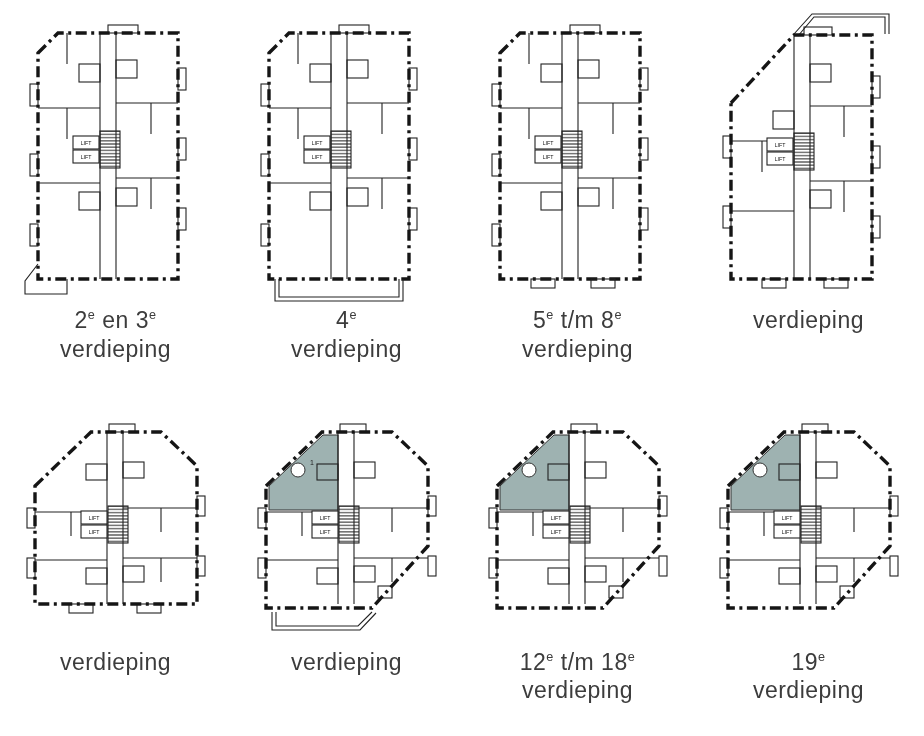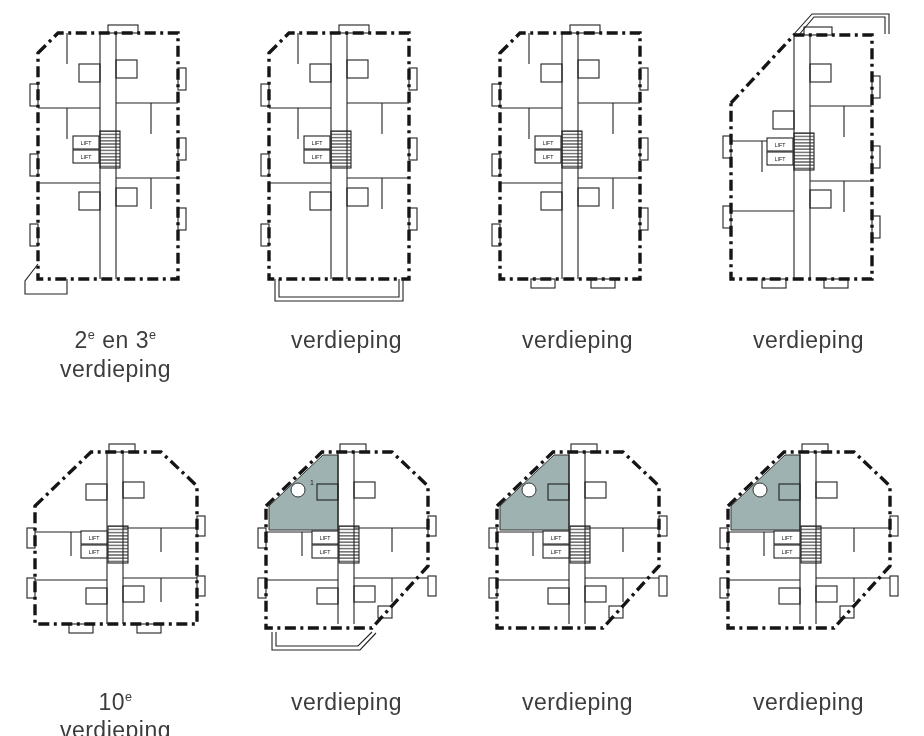--- a/index.html
+++ b/index.html
@@ -1,20 +1,20 @@
 <!DOCTYPE html>
 <html><head>
 <meta charset="utf-8">
 <style>
   html,body { margin:0; padding:0; background:#ffffff; }
   body { width:924px; height:736px; font-family:"Liberation Sans", sans-serif; }
   .grid { display:grid; grid-template-columns:repeat(4, 231px); padding-top:6px; }
   .cell { display:flex; flex-direction:column; align-items:center; }
   .cell.bottom { margin-top:44px; }
-  .floor-label { margin-top:20px; text-align:center; color:#3c3c3c; font-size:23px; line-height:1.25; letter-spacing:0.5px; }
+  .floor-label { margin-top:0; text-align:center; color:#3c3c3c; font-size:23px; line-height:1.25; letter-spacing:0.5px; }
   .floor-label sup { font-size:0.55em; vertical-align:super; line-height:0; }
   svg { display:block; }
 </style>
 </head>
 <body>
 
 <svg width="0" height="0" style="position:absolute" aria-hidden="true">
   <defs>
     <pattern id="stairs" width="6" height="3.2" patternUnits="userSpaceOnUse">
       <path d="M0,1.6 H6" stroke="#222" stroke-width="1"></path>
@@ -90,34 +90,36 @@
     </div>
   </div>
 
   <div class="cell">
     <svg width="210" height="300" viewBox="0 0 210 300">
       <use href="#rect-inner"></use>
       <use href="#rect-outline"></use>
       <path d="M33,273 V295 H161 V273 M37,273 V291 H157 V273" stroke="#222" stroke-width="1.1" fill="none"></path>
     </svg>
     <div class="floor-label">
+      <div>4<sup>e</sup></div>
       <div>verdieping</div>
     </div>
   </div>
 
   <div class="cell">
     <svg width="210" height="300" viewBox="0 0 210 300">
       <use href="#rect-inner"></use>
       <use href="#rect-outline"></use>
       <g stroke="#222" stroke-width="1.1" fill="none">
         <rect x="58" y="273" width="24" height="9"></rect>
         <rect x="118" y="273" width="24" height="9"></rect>
       </g>
     </svg>
     <div class="floor-label">
+      <div>5<sup>e</sup> t/m 8<sup>e</sup></div>
       <div>verdieping</div>
     </div>
   </div>
 
   <div class="cell">
     <svg width="210" height="300" viewBox="0 0 210 300">
       <g stroke="#222" stroke-width="1.1" fill="none">
         <path d="M90,28 L108,8 H185 V28 M94,30 L110,11 H181 V28"></path>
         <rect x="100" y="21" width="28" height="8"></rect>
         <rect x="19" y="130" width="8" height="22"></rect>
@@ -145,21 +147,20 @@
   <div class="cell bottom">
     <svg width="210" height="240" viewBox="0 0 210 240">
       <use href="#lower-inner"></use>
       <g stroke="#222" stroke-width="1.1" fill="none">
         <rect x="58" y="196" width="24" height="9"></rect>
         <rect x="126" y="196" width="24" height="9"></rect>
       </g>
       <use href="#outline-lower-a"></use>
     </svg>
     <div class="floor-label">
-      <div>10<sup>e</sup></div>
       <div>verdieping</div>
     </div>
   </div>
 
   <div class="cell bottom">
     <svg width="210" height="240" viewBox="0 0 210 240">
       <use href="#hl"></use>
       <use href="#lower-inner"></use>
       <text x="68" y="57" font-family="'Liberation Sans', sans-serif" font-size="7" fill="#222">1</text>
       <rect x="136" y="178" width="14" height="12" stroke="#222" stroke-width="1.1" fill="none"></rect>
@@ -172,29 +173,31 @@
   </div>
 
   <div class="cell bottom">
     <svg width="210" height="240" viewBox="0 0 210 240">
       <use href="#hl"></use>
       <use href="#lower-inner"></use>
       <rect x="136" y="178" width="14" height="12" stroke="#222" stroke-width="1.1" fill="none"></rect>
       <use href="#outline-lower-b"></use>
     </svg>
     <div class="floor-label">
+      <div>12<sup>e</sup> t/m 18<sup>e</sup></div>
       <div>verdieping</div>
     </div>
   </div>
 
   <div class="cell bottom">
     <svg width="210" height="240" viewBox="0 0 210 240">
       <use href="#hl"></use>
       <use href="#lower-inner"></use>
       <rect x="136" y="178" width="14" height="12" stroke="#222" stroke-width="1.1" fill="none"></rect>
       <use href="#outline-lower-b"></use>
     </svg>
     <div class="floor-label">
+      <div>19<sup>e</sup></div>
       <div>verdieping</div>
     </div>
   </div>
 
 </div>
 
 </body></html>

